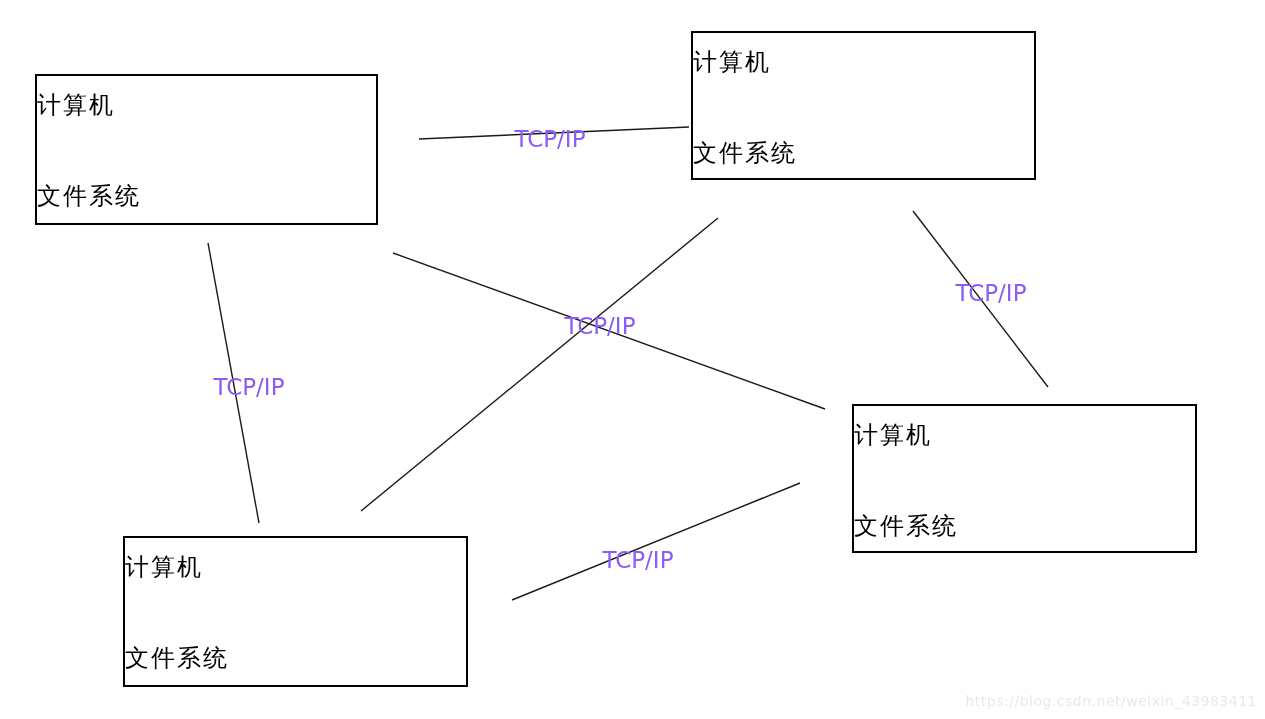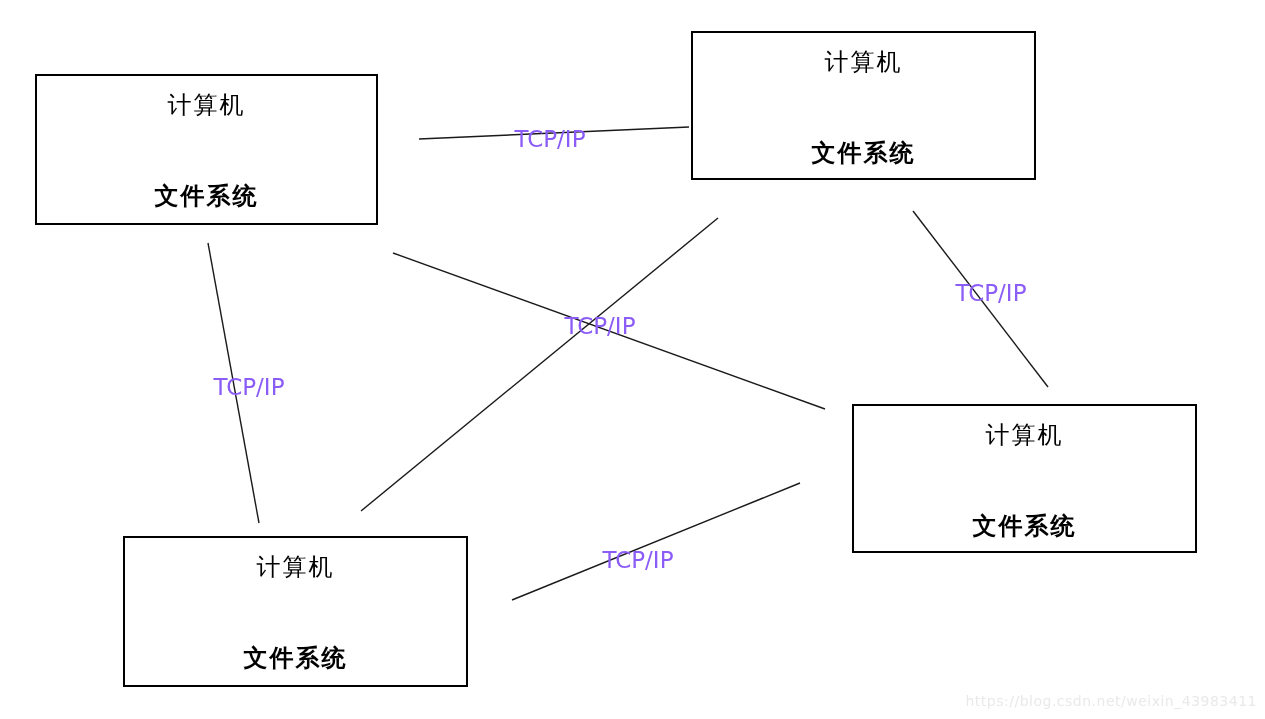--- a/index.html
+++ b/index.html
@@ -24,35 +24,33 @@
   }
   svg.edges line {
     stroke: #1a1a1a;
     stroke-width: 1.4;
   }
   .node {
     position: absolute;
     border: 2px solid #000000;
     background: #ffffff;
     box-sizing: border-box;
-    text-align: center;
     color: #000000;
   }
   .node .l1 {
     margin-top: 17px;
     font-size: 24px;
     line-height: 25px;
     letter-spacing: 2px;
   }
   .node .l2 {
     margin-top: 66px;
     font-size: 24px;
     line-height: 25px;
     letter-spacing: 2px;
-    font-weight: bold;
   }
   .node-top-left    { left: 35px;  top: 74px;  width: 343px; height: 151px; }
   .node-top-right   { left: 691px; top: 31px;  width: 345px; height: 149px; }
   .node-right       { left: 852px; top: 404px; width: 345px; height: 149px; }
   .node-bottom-left { left: 123px; top: 536px; width: 345px; height: 151px; }
   .edge-label {
     position: absolute;
     transform: translate(-50%, -50%);
     font-size: 23px;
     color: #8b5cf6;

